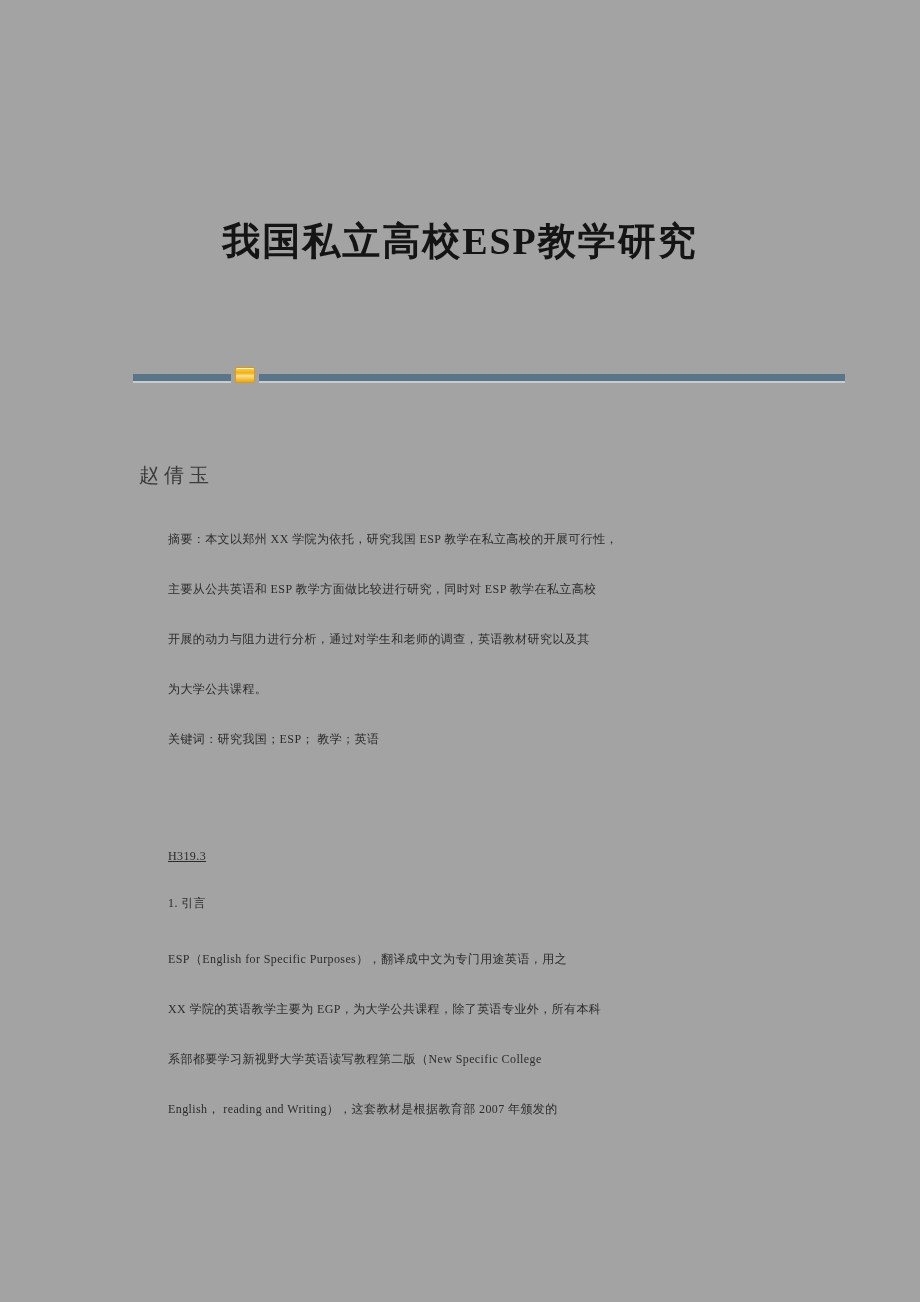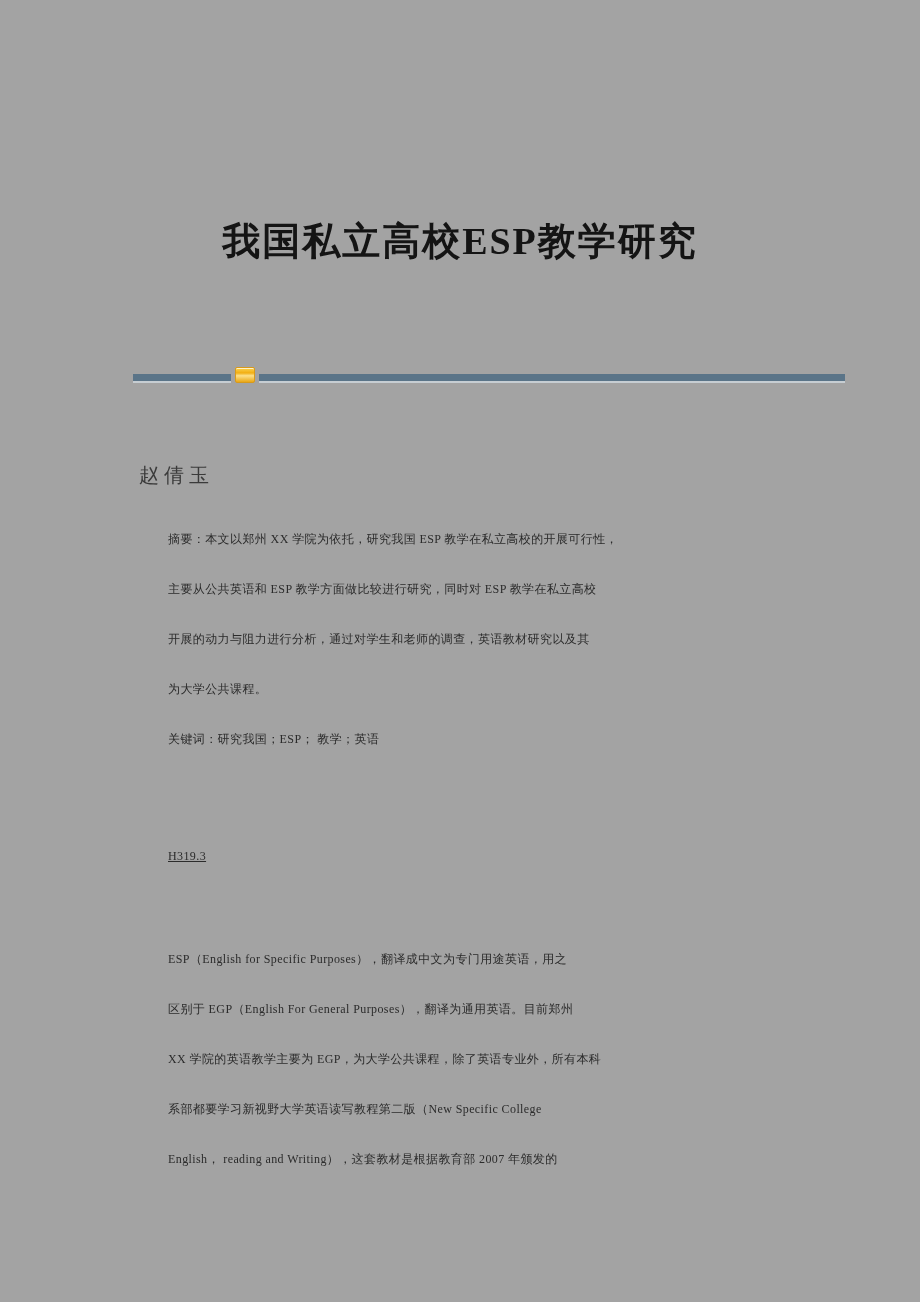--- a/index.html
+++ b/index.html
@@ -100,22 +100,24 @@
     <div class="line">主要从公共英语和 ESP 教学方面做比较进行研究，同时对 ESP 教学在私立高校</div>
     <div class="line">开展的动力与阻力进行分析，通过对学生和老师的调查，英语教材研究以及其</div>
     <div class="line">为大学公共课程。</div>
     <div class="line">关键词：研究我国；ESP； 教学；英语</div>
   </div>
 
   <div class="text-block" id="class-code">
     <div class="line">H319.3</div>
   </div>
 
+  <div class="text-block" id="section-heading">
+    <div class="line">1. 引言</div>
+  </div>
 
   <div class="text-block" id="body-block">
     <div class="line">ESP（English for Specific Purposes），翻译成中文为专门用途英语，用之</div>
-    <div class="line">区别于 EGP（English For General Purposes），翻译为通用英语。目前郑州</div>
     <div class="line">XX 学院的英语教学主要为 EGP，为大学公共课程，除了英语专业外，所有本科</div>
     <div class="line">系部都要学习新视野大学英语读写教程第二版（New Specific College</div>
     <div class="line">English， reading and Writing），这套教材是根据教育部 2007 年颁发的</div>
   </div>
 
 </div>
 
 </body></html>

